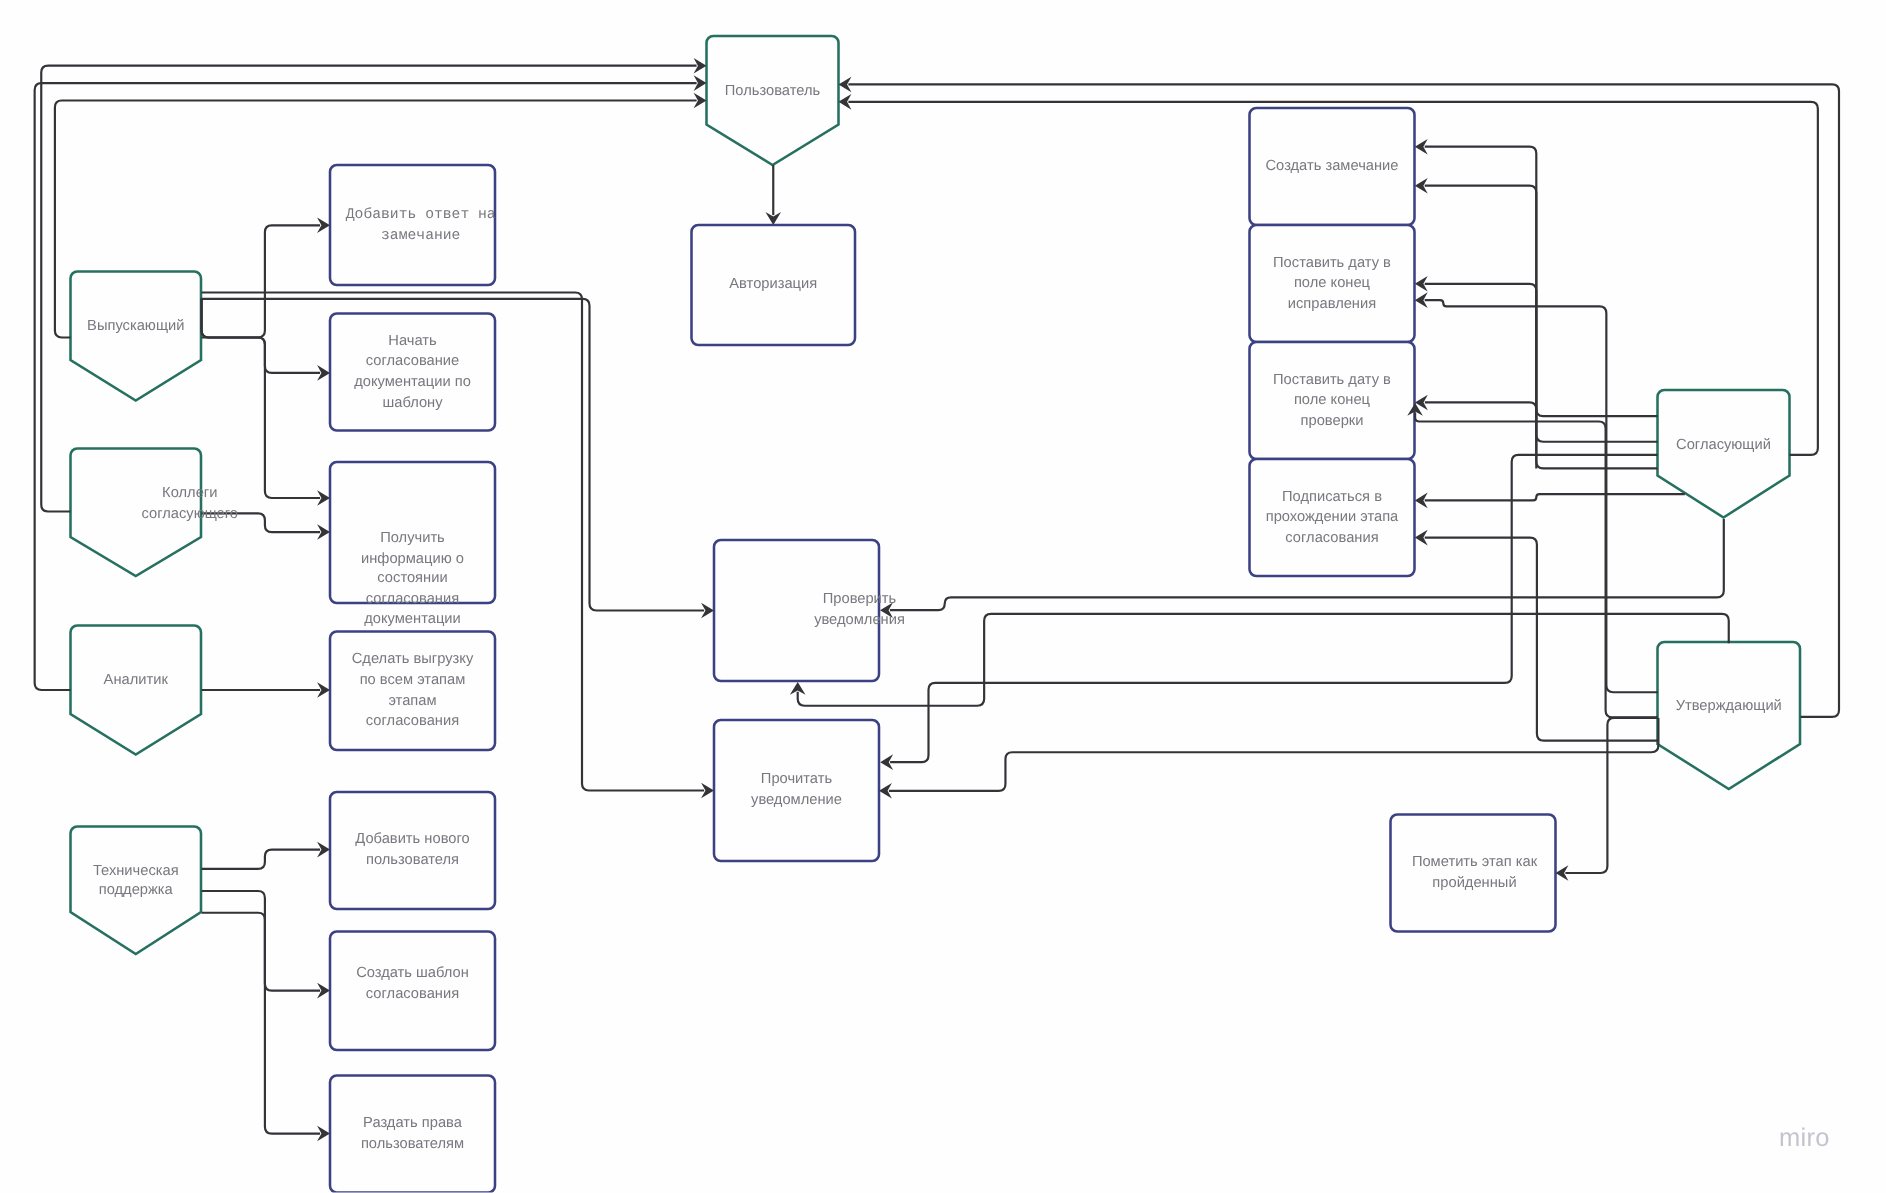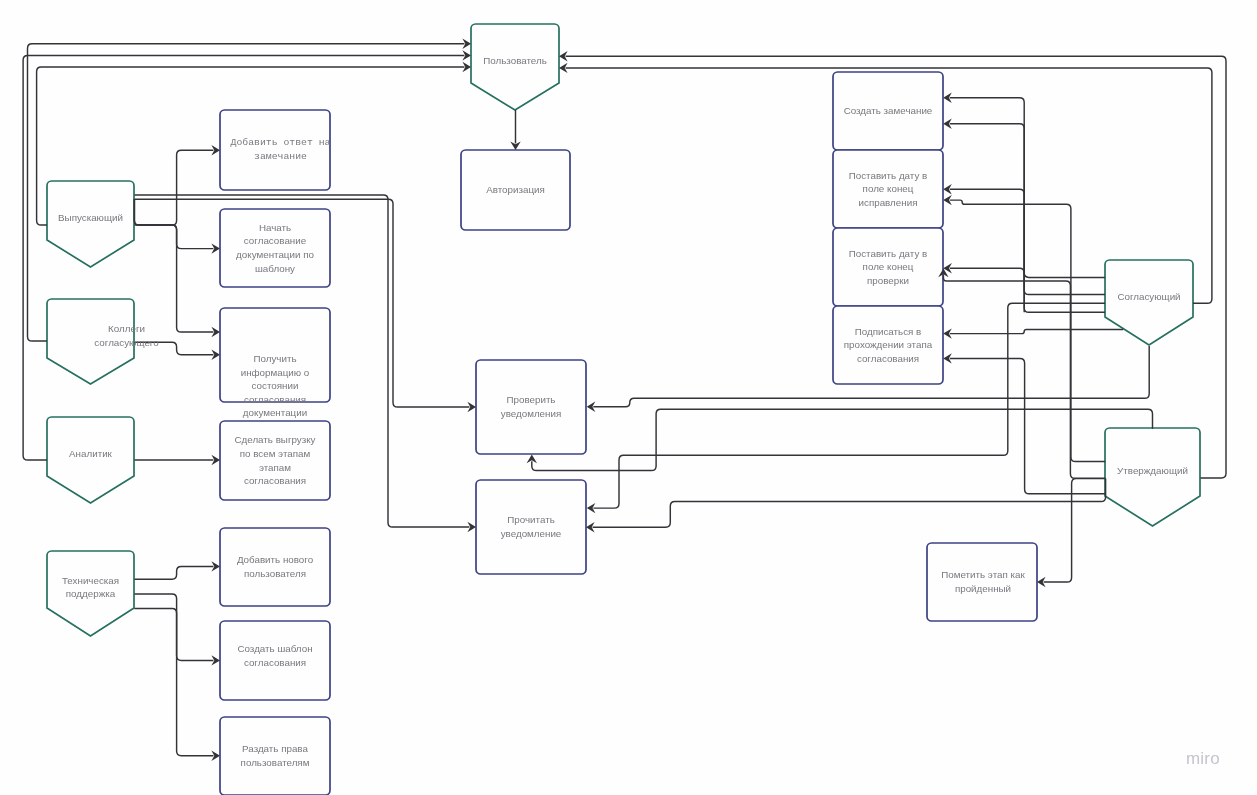--- a/index.html
+++ b/index.html
@@ -183,21 +183,21 @@
 по всем этапам
 этапам
 согласования</div>
       <div class="node-label" style="left: 220px; top: 528px; width: 110px; height: 78px;">Добавить нового
 пользователя</div>
       <div class="node-label" style="left: 220px; top: 621px; width: 110px; height: 69px;">Создать шаблон
 согласования</div>
       <div class="node-label" style="left: 220px; top: 717px; width: 110px; height: 78px;">Раздать права
 пользователям</div>
       <div class="node-label" style="left: 461px; top: 150px; width: 109px; height: 80px;">Авторизация</div>
-      <div class="node-label" style="left: 476px; top: 360px; width: 110px; height: 94px;">Проверить
+      <div class="node-label" style="left: 476px; top: 360px; width: 110px; height: 94px; padding-left: 42px;">Проверить
 уведомления</div>
       <div class="node-label" style="left: 476px; top: 480px; width: 110px; height: 94px;">Прочитать
 уведомление</div>
       <div class="node-label" style="left: 833px; top: 72px; width: 110px; height: 78px;">Создать замечание</div>
       <div class="node-label" style="left: 833px; top: 150px; width: 110px; height: 78px;">Поставить дату в
 поле конец
 исправления</div>
       <div class="node-label" style="left: 833px; top: 228px; width: 110px; height: 78px;">Поставить дату в
 поле конец
 проверки</div>

